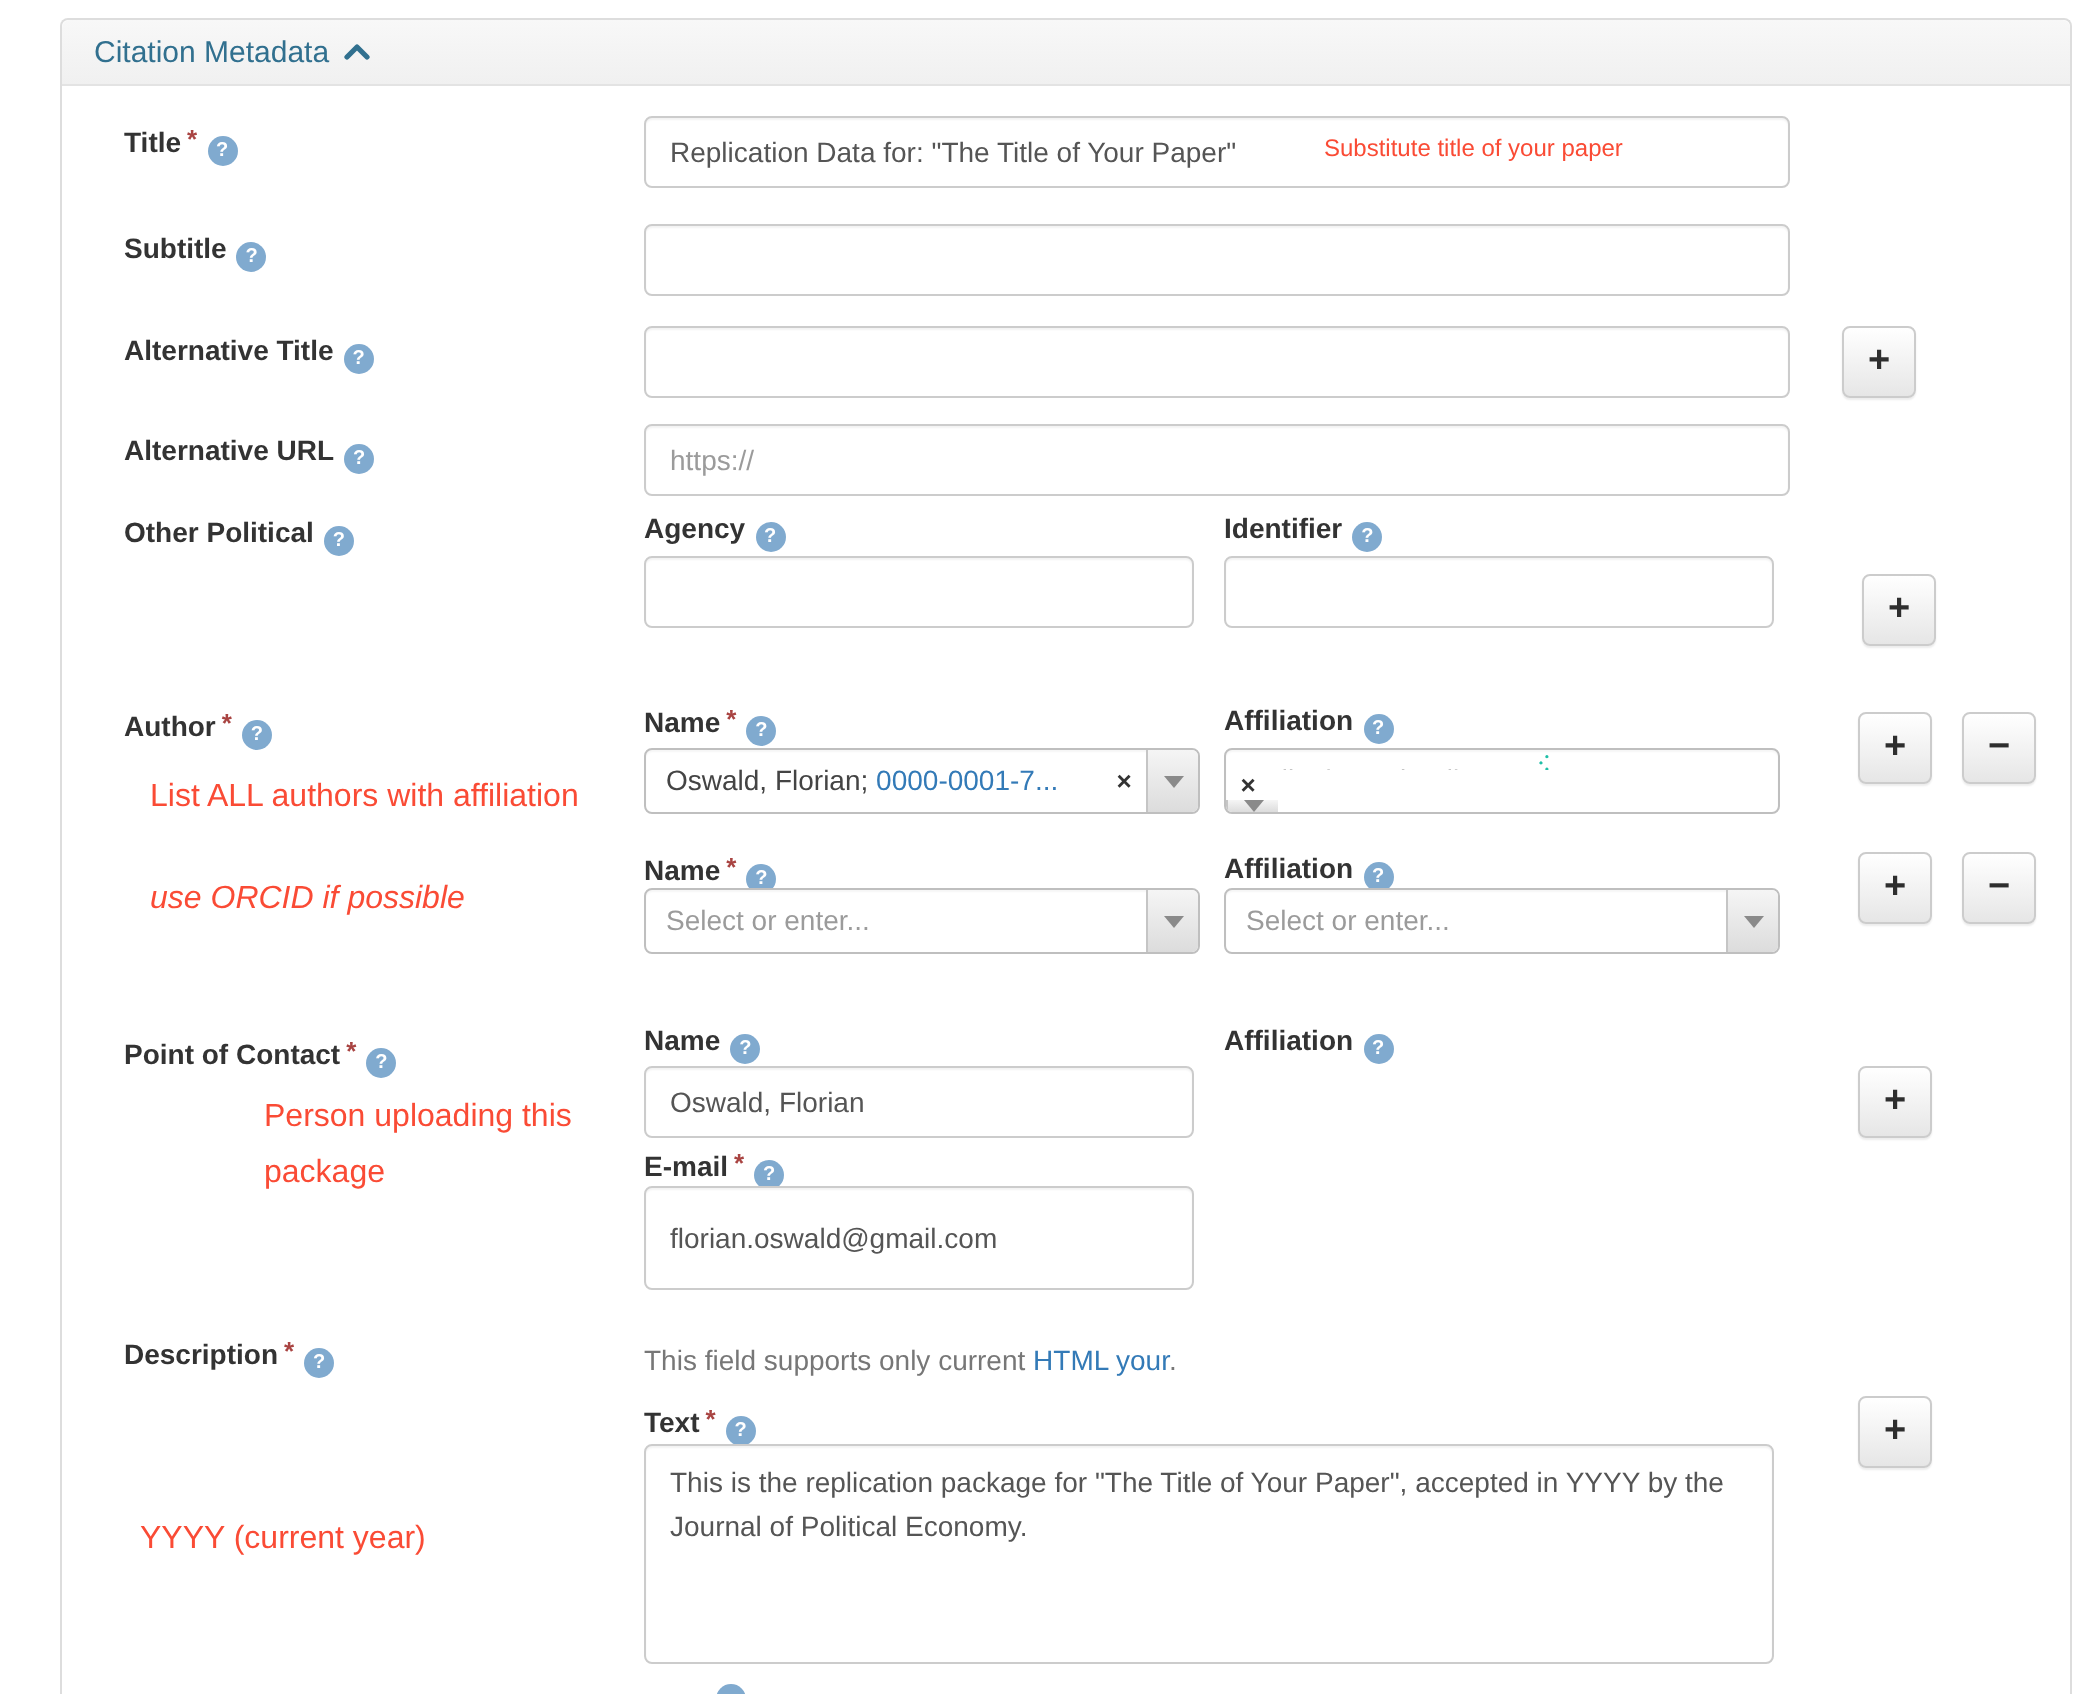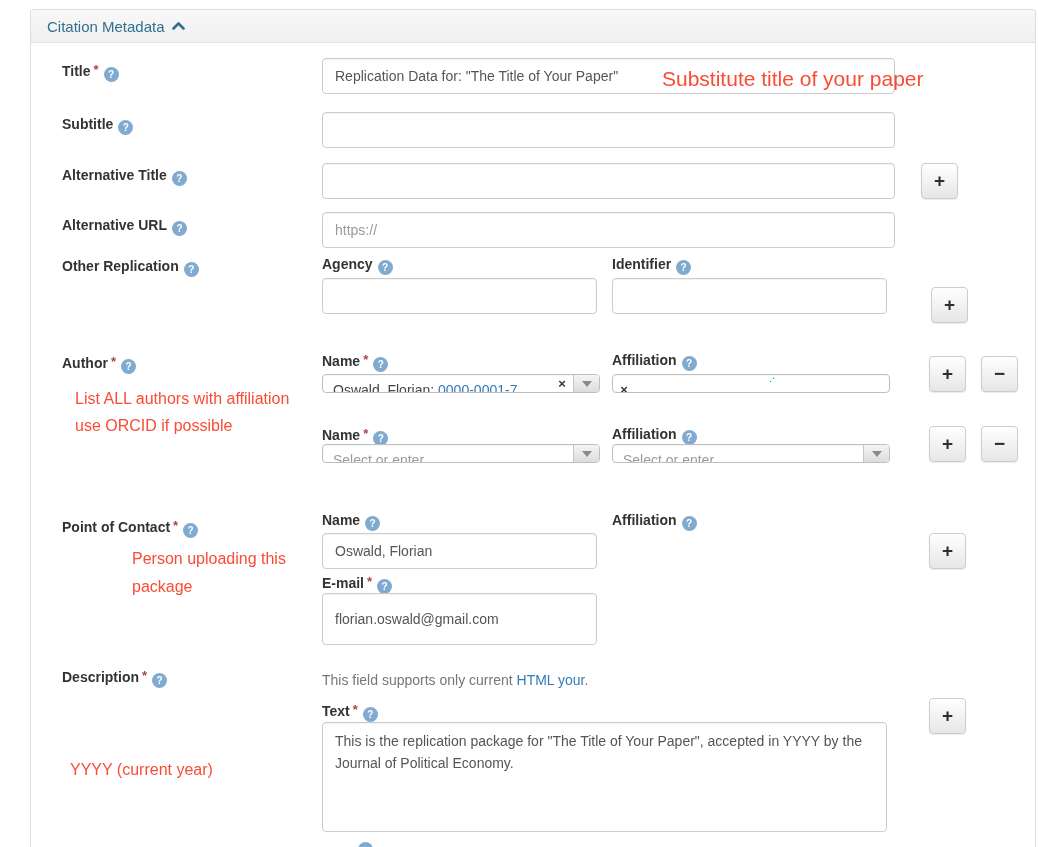--- a/index.html
+++ b/index.html
@@ -29,21 +29,21 @@
   .inp::placeholder { color:#9b9b9b; opacity:1; }
   textarea.inp { resize:none; line-height:1.55; padding:8px 12px; }
   .annot { position:absolute; color:#fa4b35; font-size:16px; white-space:nowrap; }
 
   .btn-sq { position:absolute; width:37px; height:36px; border:1px solid #ccc; border-radius:4px;
             background:linear-gradient(#ffffff,#e6e6e6); color:#2e2e2e; font-size:19px; font-weight:bold;
             display:flex; align-items:center; justify-content:center; cursor:pointer;
             box-shadow:0 1px 1px rgba(0,0,0,.08); }
 
   
-  .combo { position:absolute; height:19px; border:1px solid #bfbfbf; border-radius:4px;
+  .combo { position:absolute; height:33px; border:1px solid #bfbfbf; border-radius:4px;
            background:#fff; display:flex; align-items:stretch; overflow:hidden;
            box-shadow:inset 0 1px 1px rgba(0,0,0,.04); }
   .combo .txt { flex:1; font-size:14px; color:#444; padding:7px 4px 0 10px;
                 white-space:nowrap; overflow:hidden; }
   .combo .txt .ph { color:#9b9b9b; }
   .combo .orcid { color:#337ab7; }
   .combo .clear { width:22px; display:flex; align-items:center; justify-content:center;
                   color:#333; font-size:13px; font-weight:bold; cursor:pointer; }
   .combo .toggle { width:26px; border-left:1px solid #c5c5c5;
                    background:linear-gradient(#f5f5f5,#dcdcdc);
@@ -69,56 +69,56 @@
             <path d="M1.5 8.5 L6.5 3.5 L11.5 8.5" stroke="#31708f" stroke-width="2.6" fill="none" stroke-linecap="round" stroke-linejoin="round"></path>
           </svg>
       </span>
     </div>
   </div>
 
   <div class="abs lbl" style="left:62px; top:62px;">
     <span>Title</span><span class="req">*</span><span class="help">?</span>
   </div>
   <input class="inp" style="left: 322px; top: 58px; width: 573px; height: 36px;" value="Replication Data for: &quot;The Title of Your Paper&quot;">
-  <div class="annot" style="left:662px; top:67px; font-size:21px;">Substitute title of your paper</div>
+  <div class="annot" style="left:662px; top:67px; font-size:12px;">Substitute title of your paper</div>
 
   <div class="abs lbl" style="left:62px; top:116px;">
     <span>Subtitle</span><span class="help">?</span>
   </div>
   <input class="inp" style="left: 322px; top: 112px; width: 573px; height: 36px;" value="">
 
   <div class="abs lbl" style="left:62px; top:167px;">
     <span>Alternative Title</span><span class="help">?</span>
   </div>
   <input class="inp" style="left: 322px; top: 163px; width: 573px; height: 36px;" value="">
   <button class="btn-sq" style="left:921px; top:163px;">+</button>
 
   <div class="abs lbl" style="left:62px; top:217px;">
     <span>Alternative URL</span><span class="help">?</span>
   </div>
   <input class="inp" style="left: 322px; top: 212px; width: 573px; height: 36px;" placeholder="https://" value="">
 
   <div class="abs lbl" style="left:62px; top:258px;">
-    <span>Other Replication</span><span class="help">?</span>
+    <span>Other Political</span><span class="help">?</span>
   </div>
   <div class="abs lbl" style="left:322px; top:256px;">
     <span>Agency</span><span class="help">?</span>
   </div>
   <div class="abs lbl" style="left:612px; top:256px;">
     <span>Identifier</span><span class="help">?</span>
   </div>
   <input class="inp" style="left: 322px; top: 278px; width: 275px; height: 36px;" value="">
   <input class="inp" style="left: 612px; top: 278px; width: 275px; height: 36px;" value="">
   <button class="btn-sq" style="left:931px; top:287px;">+</button>
 
   <div class="abs lbl" style="left:62px; top:354px;">
     <span>Author</span><span class="req">*</span><span class="help">?</span>
   </div>
   <div class="annot" style="left:75px; top:390px;">List ALL authors with affiliation</div>
-  <div class="annot" style="left:75px; top:417px;">use ORCID if possible</div>
+  <div class="annot" style="left:75px; top:441px;font-style:italic;">use ORCID if possible</div>
 
   <div class="abs lbl" style="left:322px; top:352px;">
     <span>Name</span><span class="req">*</span><span class="help">?</span>
   </div>
   <div class="combo" style="left:322px; top:374px; width:278px;">
     <span class="txt"><span>Oswald, Florian; </span><span class="orcid">0000-0001-7...</span></span>
     <span class="clear">×</span>
     <span class="toggle">
         <span class="arrow-down"></span>
       </span>

